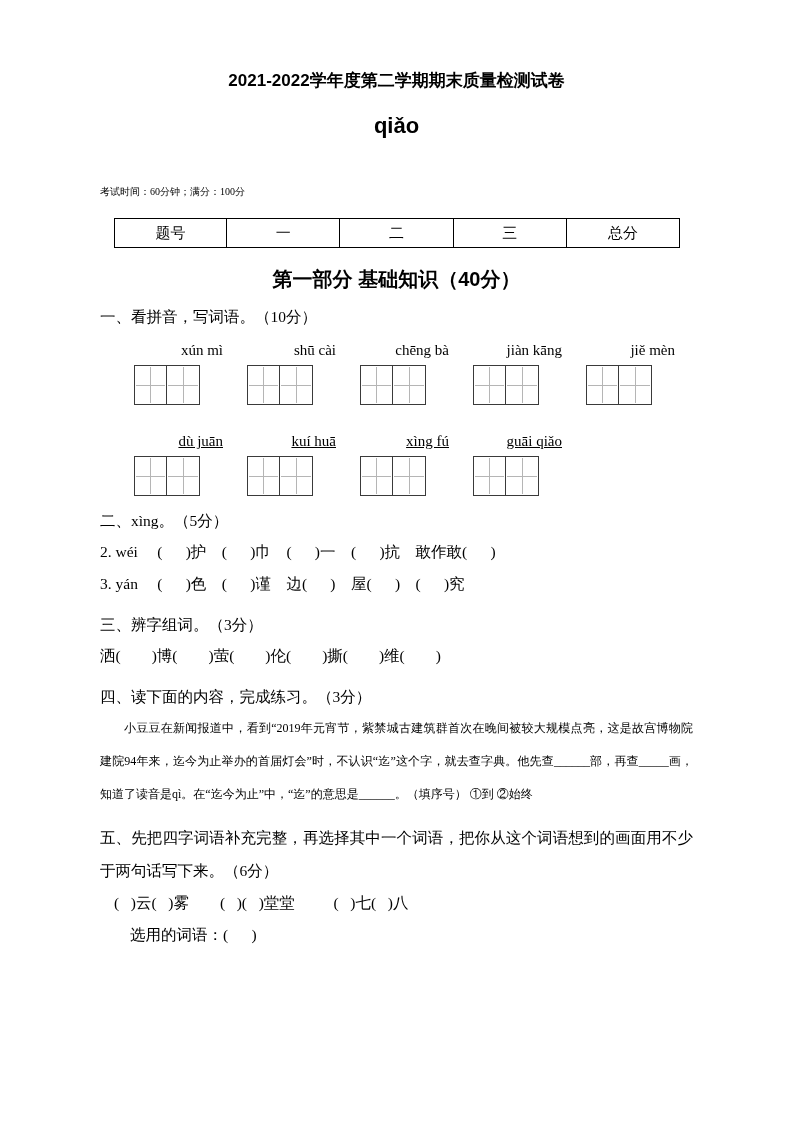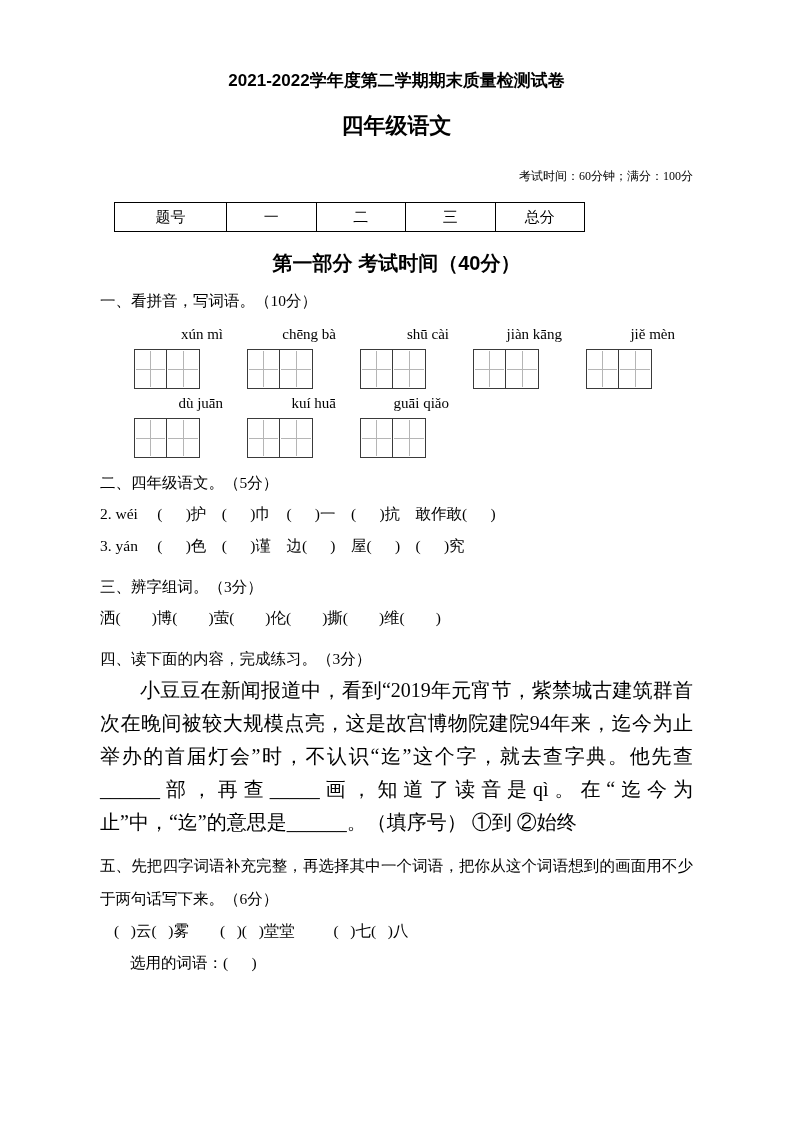--- a/index.html
+++ b/index.html
@@ -19,29 +19,29 @@
     font-size:17px; line-height:22px;
   }
   .subtitle {
     text-align:center;
     font-family:"Liberation Sans", sans-serif;
     font-weight:bold;
     font-size:22px; line-height:28px;
     margin-top:20px;
   }
   .exam-info {
-    text-align:right;
-    font-size:12px; line-height:20px;
-    margin-top:26px;
+    text-align:left;
+    font-size:10px; line-height:20px;
+    margin-top:42px;
   }
 
   table.score-table {
     border-collapse:collapse;
     table-layout:fixed;
-    width:471px;
+    width:566px;
     margin:16px 0 0 14px;
   }
   .score-table td {
     border:1px solid #000;
     font-size:15px;
     text-align:center;
     vertical-align:middle;
     padding:0;
   }
   .score-table tr.r1 td { height:29px; }
@@ -61,98 +61,98 @@
     margin-top:10px;
   }
   .q-line {
     font-size:15.5px; line-height:32px;
     white-space:pre-wrap;
   }
   .q-line.indent { padding-left:14px; }
   .q-line.indent2 { padding-left:30px; }
 
   .pinyin-row { display:flex; margin-left:10px; margin-top:8px; }
-  .pinyin-row.second { margin-top:4px; }
+  .pinyin-row.second { margin-top:26px;text-decoration:underline; }
   .py-col { width:113px; text-align:right; }
   .py-label { font-size:15px; line-height:20px; }
   .grid-group { display:flex; justify-content:center; margin-top:5px; }
   .tzg {
     width:33px; height:40px;
     border:1px solid #3a3a3a;
     position:relative; background:#fff;
   }
   .tzg + .tzg { border-left:none; }
   .tzg::before {
     content:""; position:absolute; left:50%; top:1px; bottom:1px;
     width:0; border-left:1px solid #b5b5b5;
   }
   .tzg::after {
     content:""; position:absolute; top:50%; left:1px; right:1px;
     height:0; border-top:1px solid #b5b5b5;
   }
 
   .q-para {
-    font-size:20px; line-height:33px;
+    font-size:12px; line-height:33px;
     text-indent:2em;
     text-align:justify;
   }
   .q5-title {
     font-size:15.5px; line-height:33px;
     text-align:justify;
     margin-top:10px;
   }
 </style>
 </head>
 <body>
 
 <div class="page">
 
   <div class="title">2021-2022学年度第二学期期末质量检测试卷</div>
-  <div class="subtitle">四年级语文</div>
+  <div class="subtitle">qiǎo</div>
   <div class="exam-info">考试时间：60分钟；满分：100分</div>
 
   <table class="score-table">
     <tbody>
         <tr class="r1">
       <td class="c0">题号</td>
       <td>一</td>
       <td>二</td>
       <td>三</td>
       <td>总分</td>
     </tr>
   </tbody>
     </table>
 
-  <div class="part-heading">第一部分 考试时间（40分）</div>
+  <div class="part-heading">第一部分 基础知识（40分）</div>
 
   <div class="q-title">一、看拼音，写词语。（10分）</div>
 
   <div class="pinyin-row">
     <div class="py-col">
       <div class="py-label">xún mì</div>
       <div class="grid-group">
           <div class="tzg"></div>
           <div class="tzg"></div>
         </div>
     </div>
     <div class="py-col">
+      <div class="py-label">shū cài</div>
+      <div class="grid-group">
+          <div class="tzg"></div>
+          <div class="tzg"></div>
+        </div>
+    </div>
+    <div class="py-col">
       <div class="py-label">chēng bà</div>
       <div class="grid-group">
           <div class="tzg"></div>
           <div class="tzg"></div>
         </div>
     </div>
     <div class="py-col">
-      <div class="py-label">shū cài</div>
-      <div class="grid-group">
-          <div class="tzg"></div>
-          <div class="tzg"></div>
-        </div>
-    </div>
-    <div class="py-col">
       <div class="py-label">jiàn kāng</div>
       <div class="grid-group">
           <div class="tzg"></div>
           <div class="tzg"></div>
         </div>
     </div>
     <div class="py-col">
       <div class="py-label">jiě mèn</div>
       <div class="grid-group">
           <div class="tzg"></div>
@@ -170,29 +170,36 @@
         </div>
     </div>
     <div class="py-col">
       <div class="py-label">kuí huā</div>
       <div class="grid-group">
           <div class="tzg"></div>
           <div class="tzg"></div>
         </div>
     </div>
     <div class="py-col">
+      <div class="py-label">xìng fú</div>
+      <div class="grid-group">
+          <div class="tzg"></div>
+          <div class="tzg"></div>
+        </div>
+    </div>
+    <div class="py-col">
       <div class="py-label">guāi qiǎo</div>
       <div class="grid-group">
           <div class="tzg"></div>
           <div class="tzg"></div>
         </div>
     </div>
   </div>
 
-  <div class="q-title">二、四年级语文。（5分）</div>
+  <div class="q-title">二、xìng。（5分）</div>
   <div class="q-line">2. wéi     (      )护    (      )巾    (      )一    (      )抗    敢作敢(      )</div>
   <div class="q-line">3. yán     (      )色    (      )谨    边(      )    屋(      )    (      )究</div>
 
   <div class="q-title">三、辨字组词。（3分）</div>
   <div class="q-line">洒(        )博(        )萤(        )伦(        )撕(        )维(        )</div>
 
   <div class="q-title">四、读下面的内容，完成练习。（3分）</div>
   <div class="q-para">小豆豆在新闻报道中，看到“2019年元宵节，紫禁城古建筑群首次在晚间被较大规模点亮，这是故宫博物院建院94年来，迄今为止举办的首届灯会”时，不认识“迄”这个字，就去查字典。他先查______部，再查_____画，知道了读音是qì。在“迄今为止”中，“迄”的意思是______。（填序号）  ①到  ②始终</div>
 
   <div class="q5-title">五、先把四字词语补充完整，再选择其中一个词语，把你从这个词语想到的画面用不少于两句话写下来。（6分）</div>

